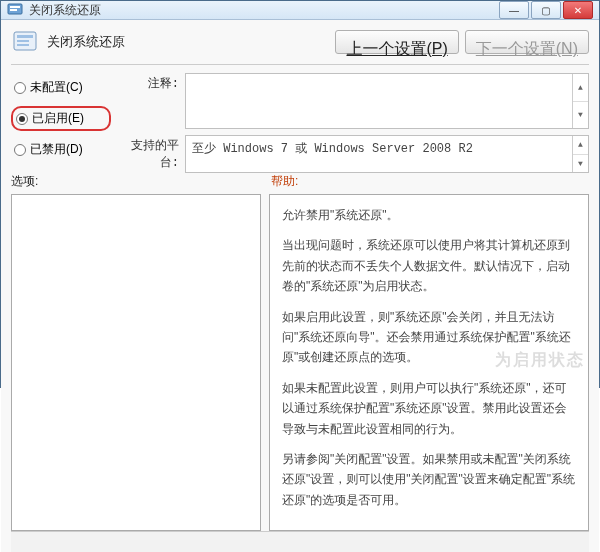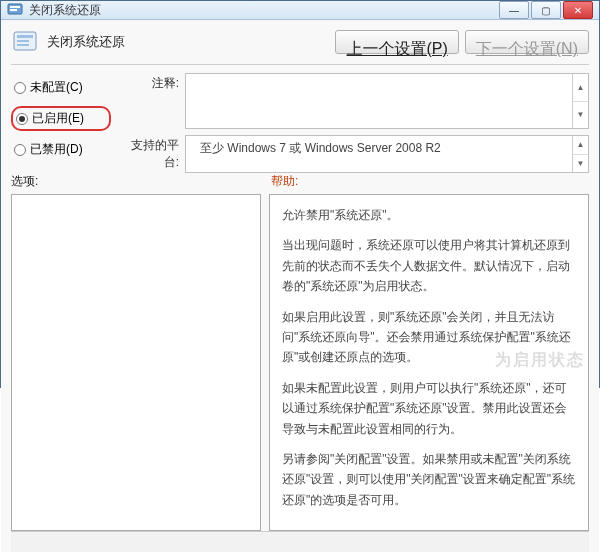--- a/index.html
+++ b/index.html
@@ -19,24 +19,24 @@
   .setting-btn { height: 24px; padding: 8px 10px; border: 1px solid #b0b0b0; border-radius: 3px; background: linear-gradient(#fdfdfd, #e6e6e6); margin-left: 6px; font-size: 16px; color:#222;text-decoration:underline;}
   .setting-btn.disabled { color: #999; }
   
   .config-row { display: flex; margin-top: 8px; gap: 8px; }
   .radios { width: 100px; display: flex; flex-direction: column; gap: 8px; padding-top: 4px;}
   .radio-item { display: flex; align-items: center; gap: 4px; padding:2px 3px;}
   .radio-item.highlight { border: 2px solid #d93434; border-radius: 10px; }
   .radio-circle { width: 12px; height: 12px; border: 1px solid #777; border-radius: 50%; display:inline-flex; align-items:center; justify-content:center; background:#fff;}
   .radio-circle.checked::after { content:""; width:6px; height:6px; background:#333; border-radius:50%;}
   .labeled-col { flex: 1; display: flex; flex-direction: column; gap: 6px; }
-  .labeled-field { display: flex; align-items: flex-start; gap: 6px; }
+  .labeled-field { display: flex; align-items: flex-start; gap: 6px; font-family: Liberation Mono, monospace; }
   .field-label { width: 60px; text-align: right; color: #333; padding-top:2px;}
   .textarea { flex: 1; border: 1px solid #c0c0c0; background: #fff; height: 56px; position: relative; }
-  .platform-box { flex: 1; border: 1px solid #c0c0c0; background: #fff; padding: 4px 14px; height: 38px; color:#444;}
+  .platform-box { flex: 1; border: 1px solid #c0c0c0; background: #fff; padding: 4px 6px; height: 38px; color:#444;}
   .spin { position:absolute; right:0; top:0; width:16px; height:100%; border-left:1px solid #ccc; display:flex; flex-direction:column;}
   .spin div{flex:1; display:flex; align-items:center; justify-content:center; font-size:8px; color:#666; border-bottom:1px solid #ddd;}
   .spin div:last-child{border:none;}
   
   .mid-row { display:flex; }
   .mid-left { width: 260px; color:#222; }
   .mid-right { flex:1; color:#c2410c; }
   
   .panes { flex:1; display:flex; gap:8px; margin-top:4px; min-height:0;}
   .pane { border:1px solid #aaa; background:#fff; padding:10px 12px; overflow:hidden;}

